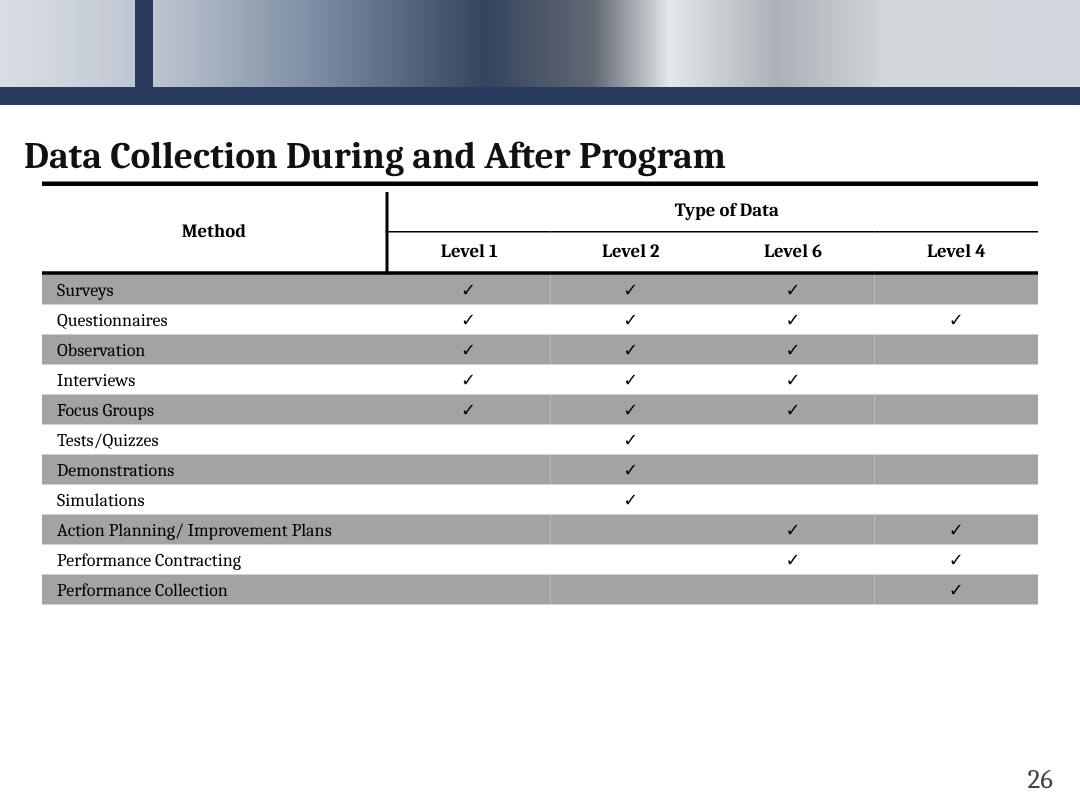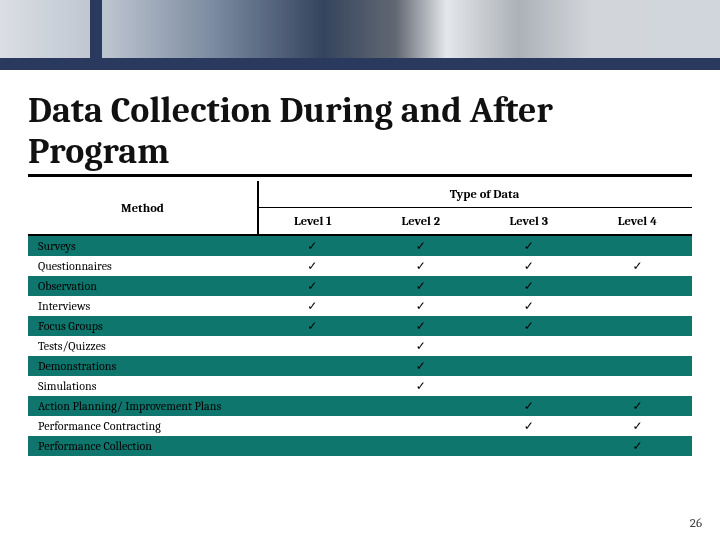--- a/index.html
+++ b/index.html
@@ -28,22 +28,22 @@
   }
   .banner::before {
     content: "";
     position: absolute;
     left: 90px; top: 0; bottom: 0;
     width: 12px;
     background: #1d2f55;
   }
   .title {
     font-weight: bold;
-    font-size: 36px;
-    margin: 20px 28px 2px 28px;
+    font-size: 25px;
+    margin: 20px 28px 2px 16px;
     color: #111;
   }
   .rule {
     height: 3px;
     background: #000;
     margin: 0 28px 4px 28px;
   }
   table {
     border-collapse: collapse;
     width: calc(100% - 56px);
@@ -71,27 +71,27 @@
   th.sub:first-of-type { }
   td {
     padding: 3px 10px;
     text-align: center;
     font-size: 12px;
   }
   td.method {
     text-align: left;
     width: 230px;
   }
-  tr.shade td { background: #0f766e; }
+  tr.shade td { background: #a3a3a3; }
   .check { font-family: "Segoe UI Symbol", Arial, sans-serif; }
   .pagenum {
     position: absolute;
     right: 18px;
     bottom: 10px;
-    font-size: 13px;
+    font-size: 18px;
     color: #444;
     font-family: Cambria, Georgia, serif;
   }
 </style>
 </head>
 <body>
 
 <div class="banner"></div>
 
 <h1 class="title">Data Collection During and After Program</h1>
@@ -99,21 +99,21 @@
 
 <table>
   <thead>
     <tr>
       <th rowspan="2" class="method-head">Method</th>
       <th colspan="4" class="type-head">Type of Data</th>
     </tr>
     <tr>
       <th class="sub">Level 1</th>
       <th class="sub">Level 2</th>
-      <th class="sub">Level 3</th>
+      <th class="sub">Level 6</th>
       <th class="sub">Level 4</th>
     </tr>
   </thead>
   <tbody id="tbody">
       <tr class="shade">
         <td class="method">Surveys</td>
         <td class="check">✓</td>
         <td class="check">✓</td>
         <td class="check">✓</td>
         <td class="check"></td>

